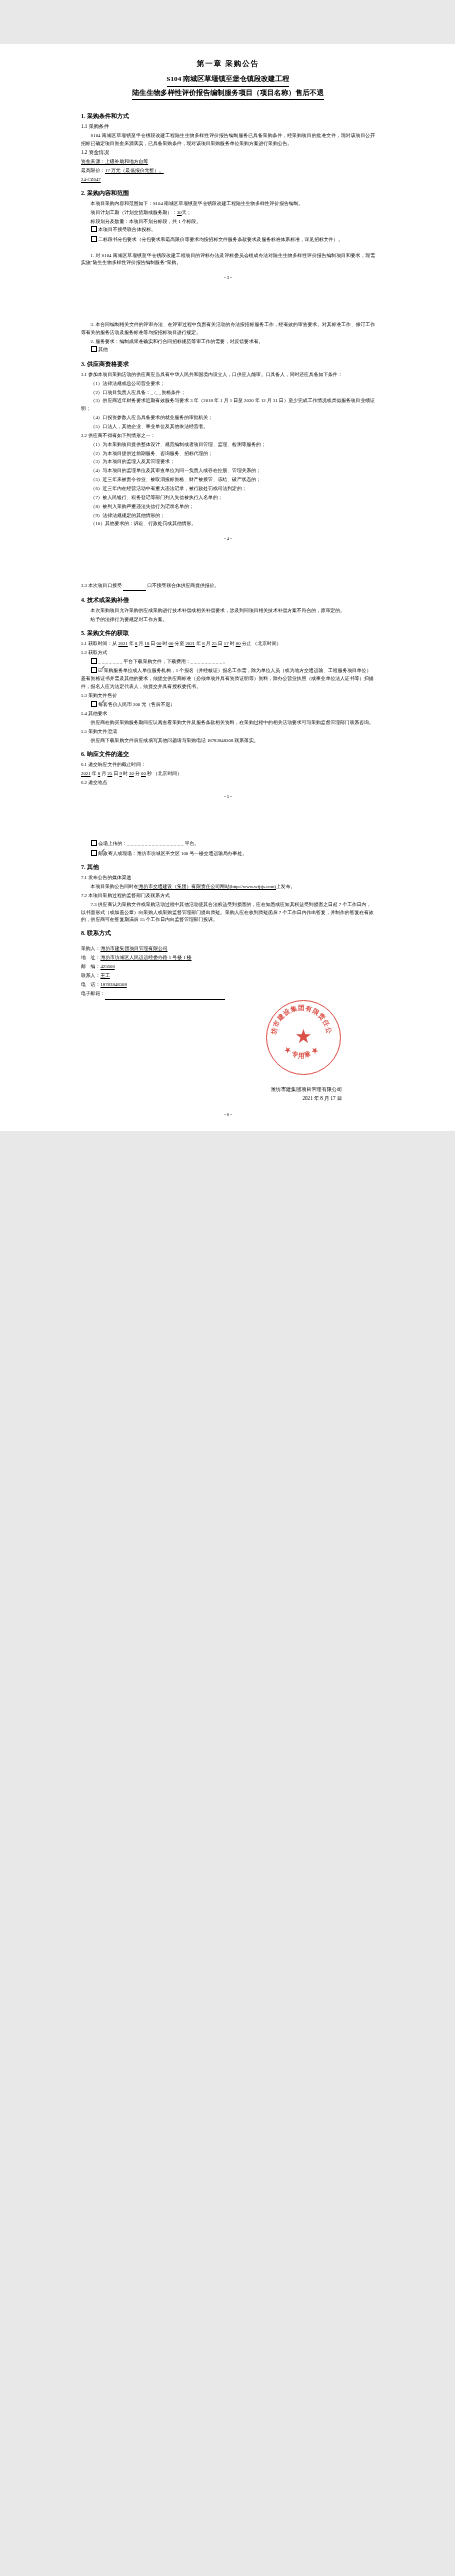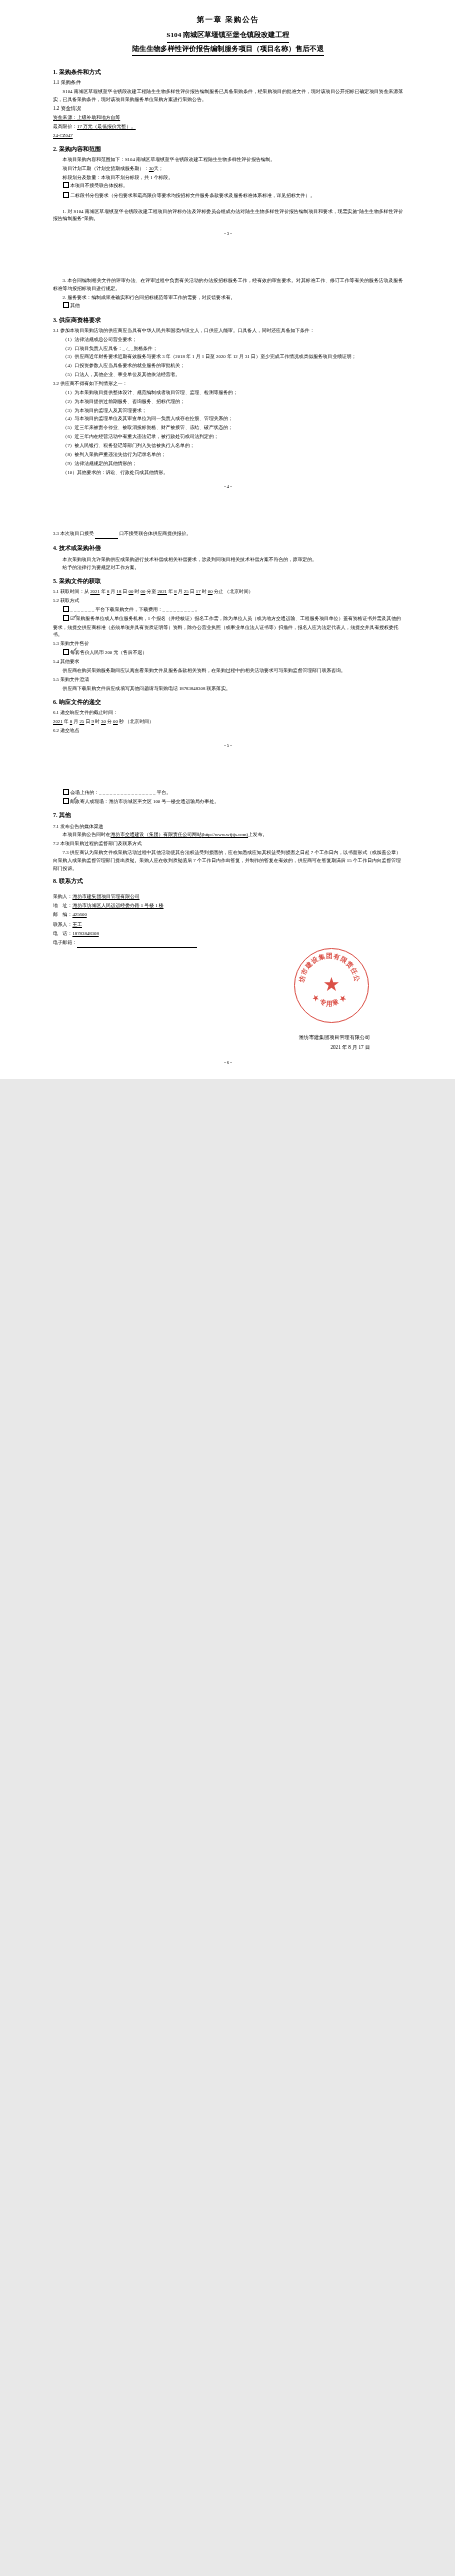--- a/index.html
+++ b/index.html
@@ -9,21 +9,22 @@
     background:#ffffff;
     margin:0 auto;
     position:relative;
   }
   .sheet{
     position:relative;
     background:#fff;
     padding:0;
   }
   .inner{
-    padding:0 53px;
+    padding:0 81px;
+    margin-top:44px;
   }
   
   .chapter{
     text-align:center;
     font-weight:bold;
     font-size:7.4px;
     letter-spacing:1.1px;
     margin:0 0 4px 0;
     color:#000;
   }

